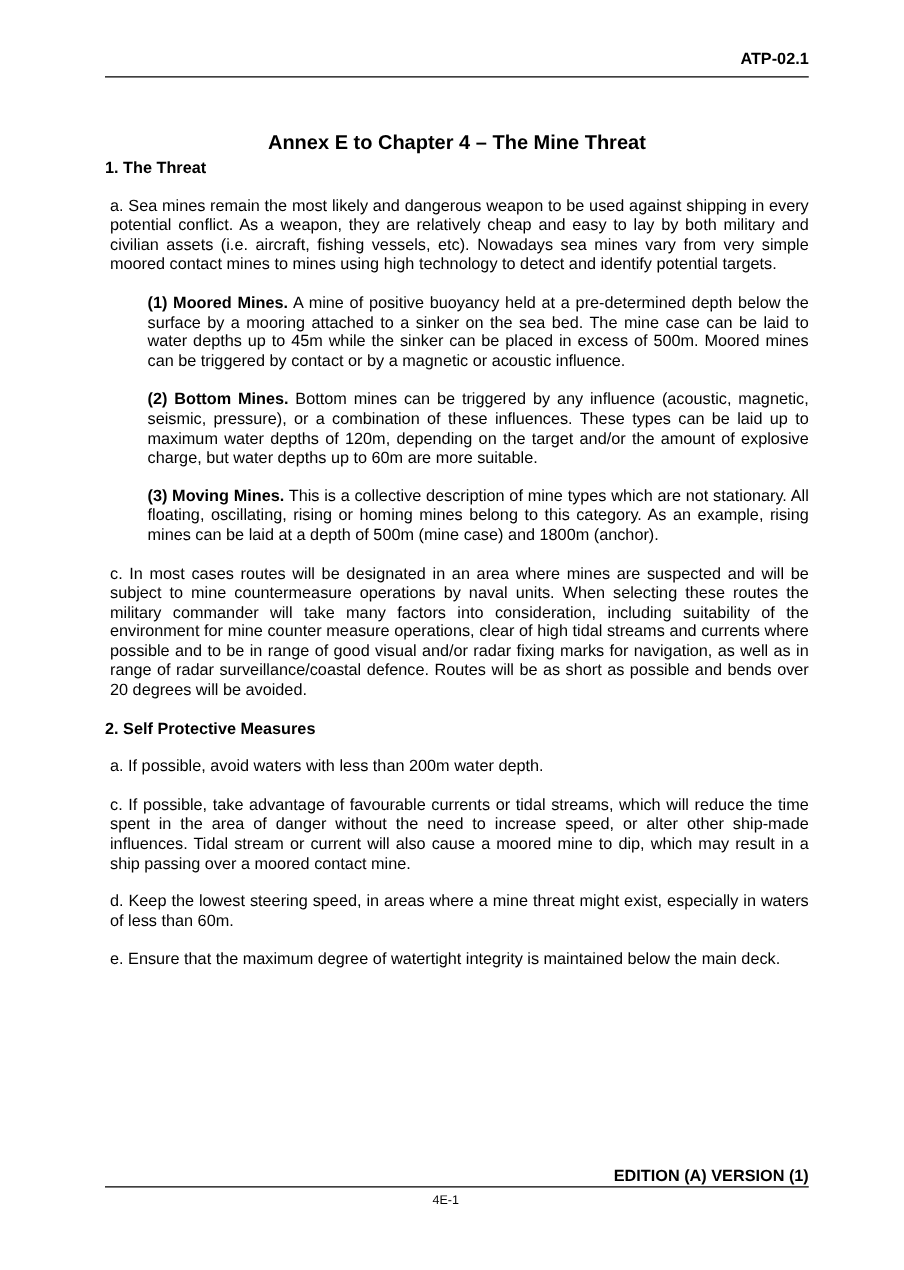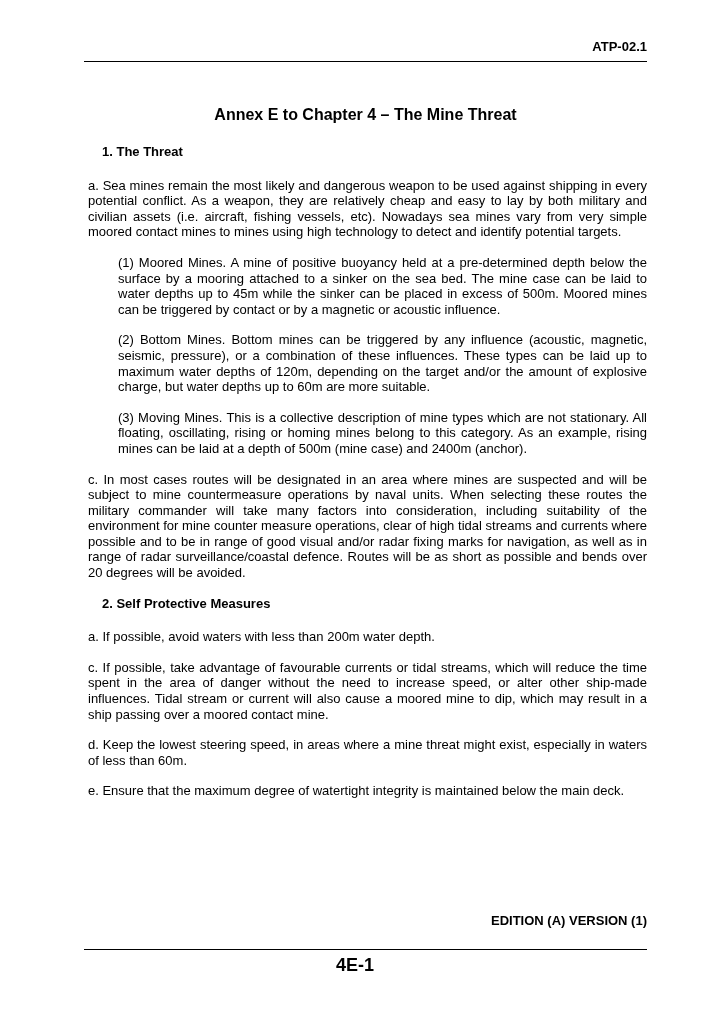--- a/index.html
+++ b/index.html
@@ -15,53 +15,53 @@
     .rule.top { top: 61px; }
     .rule.bottom { top: 949px; }
     .title {
       position: absolute; top: 106px; left: 84px; width: 563px; text-align: center;
       font-size: 16px; font-weight: bold;
     }
     .content {
       position: absolute; left: 84px; top: 126px; width: 563px;
       font-size: 13px; line-height: 15.6px;
     }
-    .section-heading { font-weight: bold; margin: 18px; }
+    .section-heading { font-weight: bold; margin: 0; }
     .para { margin: 0; text-align: justify; }
     .lvl1 { margin-left: 4px; }
     .lvl2 { margin-left: 34px; }
     .gap { margin-top: 15px; }
-    .bold { font-weight: normal; }
+    .bold { font-weight: bold; }
     .footer-page {
-      position: absolute; top: 955px; left: 336px;
-      font-size: 18px; font-weight: bold;
+      position: absolute; top: 955px; left: 346px;
+      font-size: 10px; font-weight: normal;
     }
     .footer-edition {
-      position: absolute; top: 913px; right: 76px;
+      position: absolute; top: 933px; right: 76px;
       font-size: 13px; font-weight: bold;
     }
   </style>
 </head>
 <body>
 
 <div class="doc-id">ATP-02.1</div>
 <div class="rule top"></div>
 
 <h1 class="title" style="margin:0;">Annex E to Chapter 4 – The Mine Threat</h1>
 
 <div class="content">
   <p class="section-heading">1.  The Threat</p>
 
   <p class="para lvl1 gap">a.  Sea mines remain the most likely and dangerous weapon to be used against shipping in every potential conflict.  As a weapon, they are relatively cheap and easy to lay by both military and civilian assets (i.e. aircraft, fishing vessels, etc).  Nowadays sea mines vary from very simple moored contact mines to mines using high technology to detect and identify potential targets.</p>
 
   <p class="para lvl2 gap"><span class="bold">(1)  Moored Mines.</span><span> A mine of positive buoyancy held at a pre-determined depth below the surface by a mooring attached to a sinker on the sea bed. The mine case can be laid to water depths up to 45m while the sinker can be placed in excess of 500m. Moored mines can be triggered by contact or by a magnetic or acoustic influence.</span></p>
 
   <p class="para lvl2 gap"><span class="bold">(2) Bottom Mines.</span><span> Bottom mines can be triggered by any influence (acoustic, magnetic, seismic, pressure), or a combination of these influences.  These types can be laid up to maximum water depths of 120m, depending on the target and/or the amount of explosive charge, but water depths up to 60m are more suitable.</span></p>
 
-  <p class="para lvl2 gap"><span class="bold">(3) Moving Mines.</span><span> This is a collective description of mine types which are not stationary.  All floating, oscillating, rising or homing mines belong to this category.  As an example, rising mines can be laid at a depth of 500m (mine case) and 2400m (anchor).</span></p>
+  <p class="para lvl2 gap"><span class="bold">(3) Moving Mines.</span><span> This is a collective description of mine types which are not stationary.  All floating, oscillating, rising or homing mines belong to this category.  As an example, rising mines can be laid at a depth of 500m (mine case) and 1800m (anchor).</span></p>
 
   <p class="para lvl1 gap">c.  In most cases routes will be designated in an area where mines are suspected and will be subject to mine countermeasure operations by naval units.  When selecting these routes the military commander will take many factors into consideration, including suitability of the environment for mine counter measure operations, clear of high tidal streams and currents where possible and to be in range of good visual and/or radar fixing marks for navigation, as well as in range of radar surveillance/coastal defence.  Routes will be as short as possible and bends over 20 degrees will be avoided.</p>
 
   <p class="section-heading gap">2.  Self Protective Measures</p>
 
   <p class="para lvl1 gap">a.  If possible, avoid waters with less than 200m water depth.</p>
   <p class="para lvl1 gap">c.  If possible, take advantage of favourable currents or tidal streams, which will reduce the time spent in the area of danger without the need to increase speed, or alter other ship-made influences.  Tidal stream or current will also cause a moored mine to dip, which may result in a ship passing over a moored contact mine.</p>
   <p class="para lvl1 gap">d.  Keep the lowest steering speed, in areas where a mine threat might exist, especially in waters of less than 60m.</p>
   <p class="para lvl1 gap">e.  Ensure that the maximum degree of watertight integrity is maintained below the main deck.</p>
 </div>

